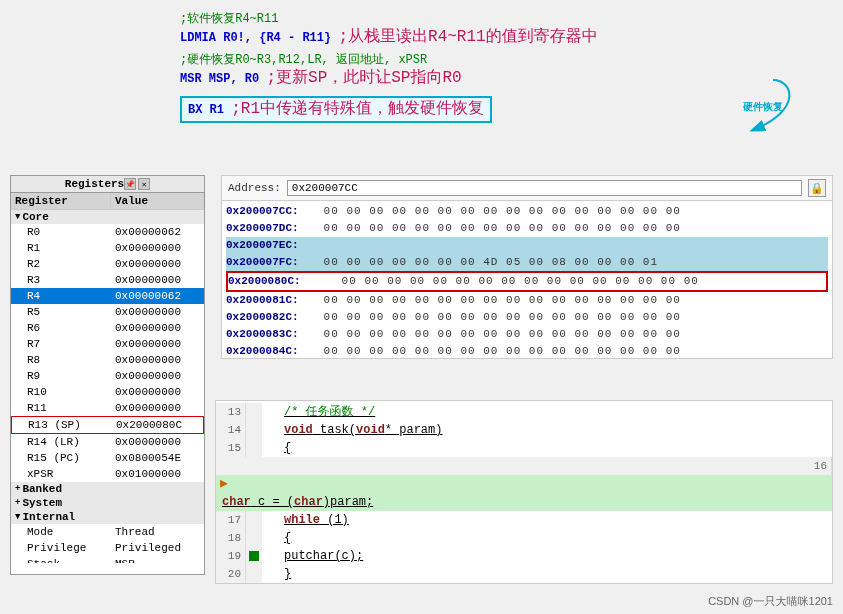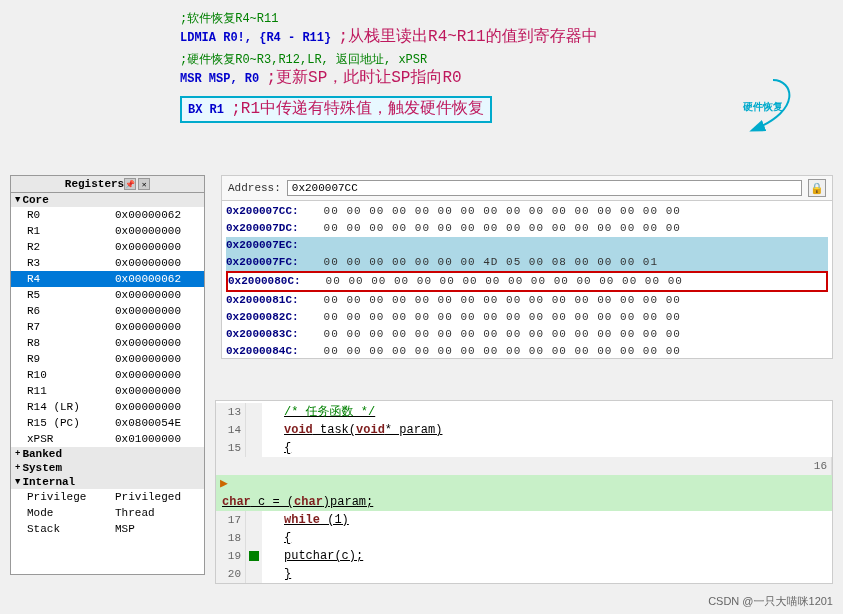--- a/index.html
+++ b/index.html
@@ -243,20 +243,21 @@
       letter-spacing: 1px;
     }
 
     .mem-row.highlighted-blue {
       background: #add8e6;
     }
 
     .mem-row.outlined-red {
       border: 2px solid #cc0000;
       background: #fff;
+      gap: 16px;
     }
 
     
     .code-panel {
       position: absolute;
       top: 400px;
       left: 215px;
       right: 10px;
       bottom: 30px;
       background: #fff;
@@ -382,20 +383,24 @@
 </svg>
 
 <div class="registers-panel">
   <div class="registers-title-bar">
     <span>Registers</span>
     <div class="title-icons">
       <div class="title-icon-btn">📌</div>
       <div class="title-icon-btn">✕</div>
     </div>
   </div>
+  <div class="registers-header">
+    <div>Register</div>
+    <div>Value</div>
+  </div>
   <div class="registers-body">
 
     <div class="reg-section-header">
       <div class="reg-section-label">
         <span class="expand-icon">▼</span>
         <span>Core</span>
       </div>
       <div></div>
     </div>
 
@@ -441,20 +446,24 @@
           <div>0x00000000</div>
         </div>
         <div class="reg-row">
           <div class="reg-name">R10</div>
           <div>0x00000000</div>
         </div>
         <div class="reg-row">
           <div class="reg-name">R11</div>
           <div>0x00000000</div>
         </div>
+        <div class="reg-row outlined">
+          <div class="reg-name">R13 (SP)</div>
+          <div>0x2000080C</div>
+        </div>
         <div class="reg-row">
           <div class="reg-name">R14 (LR)</div>
           <div>0x00000000</div>
         </div>
         <div class="reg-row">
           <div class="reg-name">R15 (PC)</div>
           <div>0x0800054E</div>
         </div>
         <div class="reg-row">
           <div class="reg-name">xPSR</div>
@@ -479,26 +488,26 @@
     <div class="reg-section-header">
       <div class="reg-section-label">
         <span class="expand-icon">▼</span>
         <span>Internal</span>
       </div>
       <div></div>
     </div>
 
     <div id="internal-rows-container">
         <div class="reg-row">
+          <div class="reg-name" style="padding-left:24px">Mode</div>
+          <div>Thread</div>
+        </div>
+        <div class="reg-row">
           <div class="reg-name" style="padding-left:24px">Privilege</div>
           <div>Privileged</div>
-        </div>
-        <div class="reg-row">
-          <div class="reg-name" style="padding-left:24px">Mode</div>
-          <div>Thread</div>
         </div>
         <div class="reg-row">
           <div class="reg-name" style="padding-left:24px">Stack</div>
           <div>MSP</div>
         </div>
       </div>
   </div>
 </div>
 
 <div class="memory-panel">

